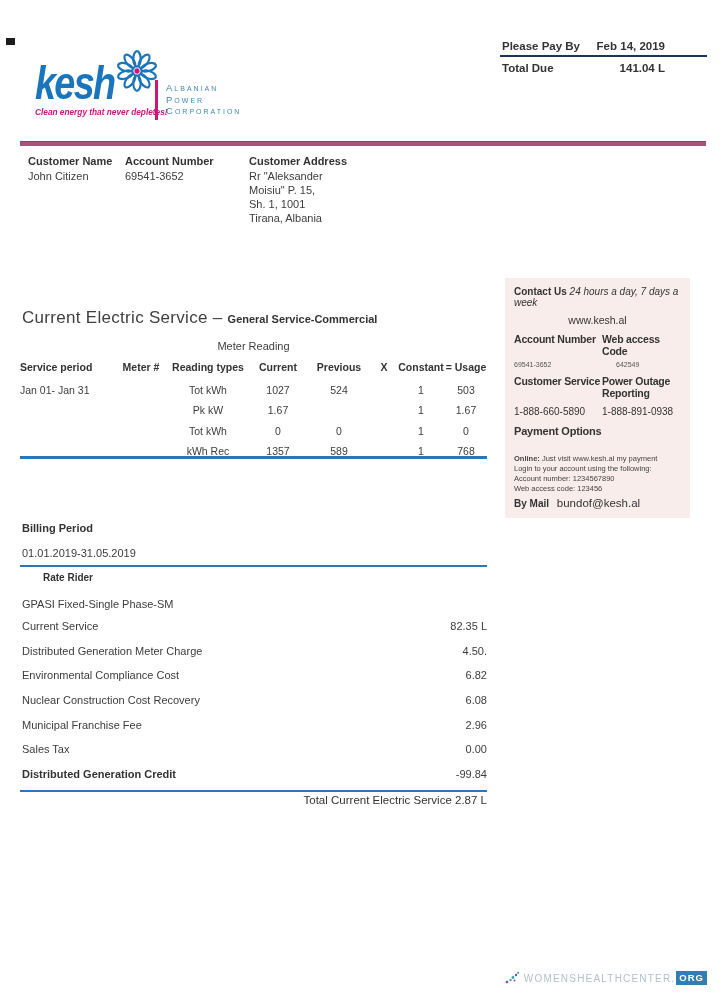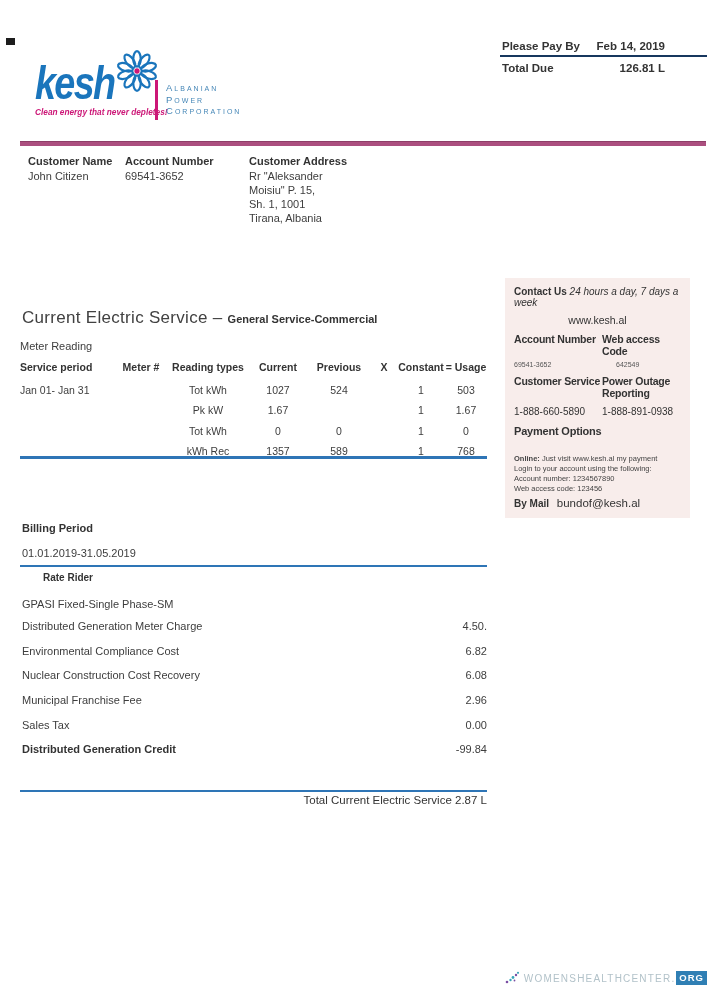--- a/index.html
+++ b/index.html
@@ -76,21 +76,21 @@
   .cb-payment { font-weight: bold; font-size: 11px; margin-top: 8px; letter-spacing: -0.2px; }
   .cb-online { font-size: 7.5px; line-height: 10px; margin-top: 17px; color: #444; }
   .cb-online .b { font-weight: bold; }
   .cb-mail { margin-top: 3px; font-size: 10px; }
   .cb-mail .b { font-weight: bold; margin-right: 5px; }
   .cb-mail .addr { font-size: 11.5px; }
 
   
   .service-title { position: absolute; left: 22px; top: 308px; font-size: 17px; color: #414141; letter-spacing: 0.3px; }
   .service-title .sub { font-size: 11px; font-weight: bold; letter-spacing: 0; color: #333; }
-  .meter-reading-label { position: absolute; left: 20px; top: 340px; width: 467px; font-size: 11px; color: #3d3d3d; }
+  .meter-reading-label { position: absolute; left: 20px; top: 340px; width: 467px; text-align: center; font-size: 11px; color: #3d3d3d; }
 
   .meter-table { position: absolute; left: 20px; top: 357px; width: 467px; font-size: 10.5px; }
   .mtr-row { display: grid; grid-template-columns: 95px 52px 82px 58px 64px 26px 48px 42px; align-items: center; height: 20.5px; }
   .mtr-row.head { font-weight: bold; color: #333; }
   .mtr-row > div { text-align: center; }
   .mtr-row > div:first-child { text-align: left; }
   .meter-table .gap { height: 2px; }
   .blue-rule-thick { position: absolute; left: 20px; top: 456px; width: 467px; height: 3px; background: #2e75b6; }
 
   
@@ -119,21 +119,21 @@
 
   <div class="speck"></div>
 
   <div class="pay-summary">
     <div class="pay-row first">
       <span>Please Pay By</span>
       <span class="pay-value">Feb 14, 2019</span>
     </div>
     <div class="pay-row">
       <span>Total Due</span>
-      <span class="pay-value">126.81 L</span>
+      <span class="pay-value">141.04 L</span>
     </div>
   </div>
 
   <div class="logo-block">
     <div class="kesh-text">kesh</div>
     <svg class="flower-icon" viewBox="0 0 40 40">
       <g fill="none" stroke="#1a75bc" stroke-width="2">
         <ellipse cx="20" cy="9" rx="3.4" ry="7" transform="rotate(0 20 20)"></ellipse>
         <ellipse cx="20" cy="9" rx="3.4" ry="7" transform="rotate(36 20 20)"></ellipse>
         <ellipse cx="20" cy="9" rx="3.4" ry="7" transform="rotate(72 20 20)"></ellipse>
@@ -287,20 +287,24 @@
   <div class="blue-rule-thick"></div>
 
   <div class="billing-period-label">Billing Period</div>
   <div class="billing-period-value">01.01.2019-31.05.2019</div>
   <div class="blue-rule-1"></div>
   <div class="rate-rider-label">Rate Rider</div>
   <div class="rate-plan">GPASI Fixed-Single Phase-SM</div>
 
   <div class="charges">
 
+      <div class="charge-row">
+        <span class="charge-label">Current Service</span>
+        <span class="charge-amount">82.35 L</span>
+      </div>
 
       <div class="charge-row">
         <span class="charge-label">Distributed Generation Meter Charge</span>
         <span class="charge-amount">4.50.</span>
       </div>
 
       <div class="charge-row">
         <span class="charge-label">Environmental Compliance Cost</span>
         <span class="charge-amount">6.82</span>
       </div>

